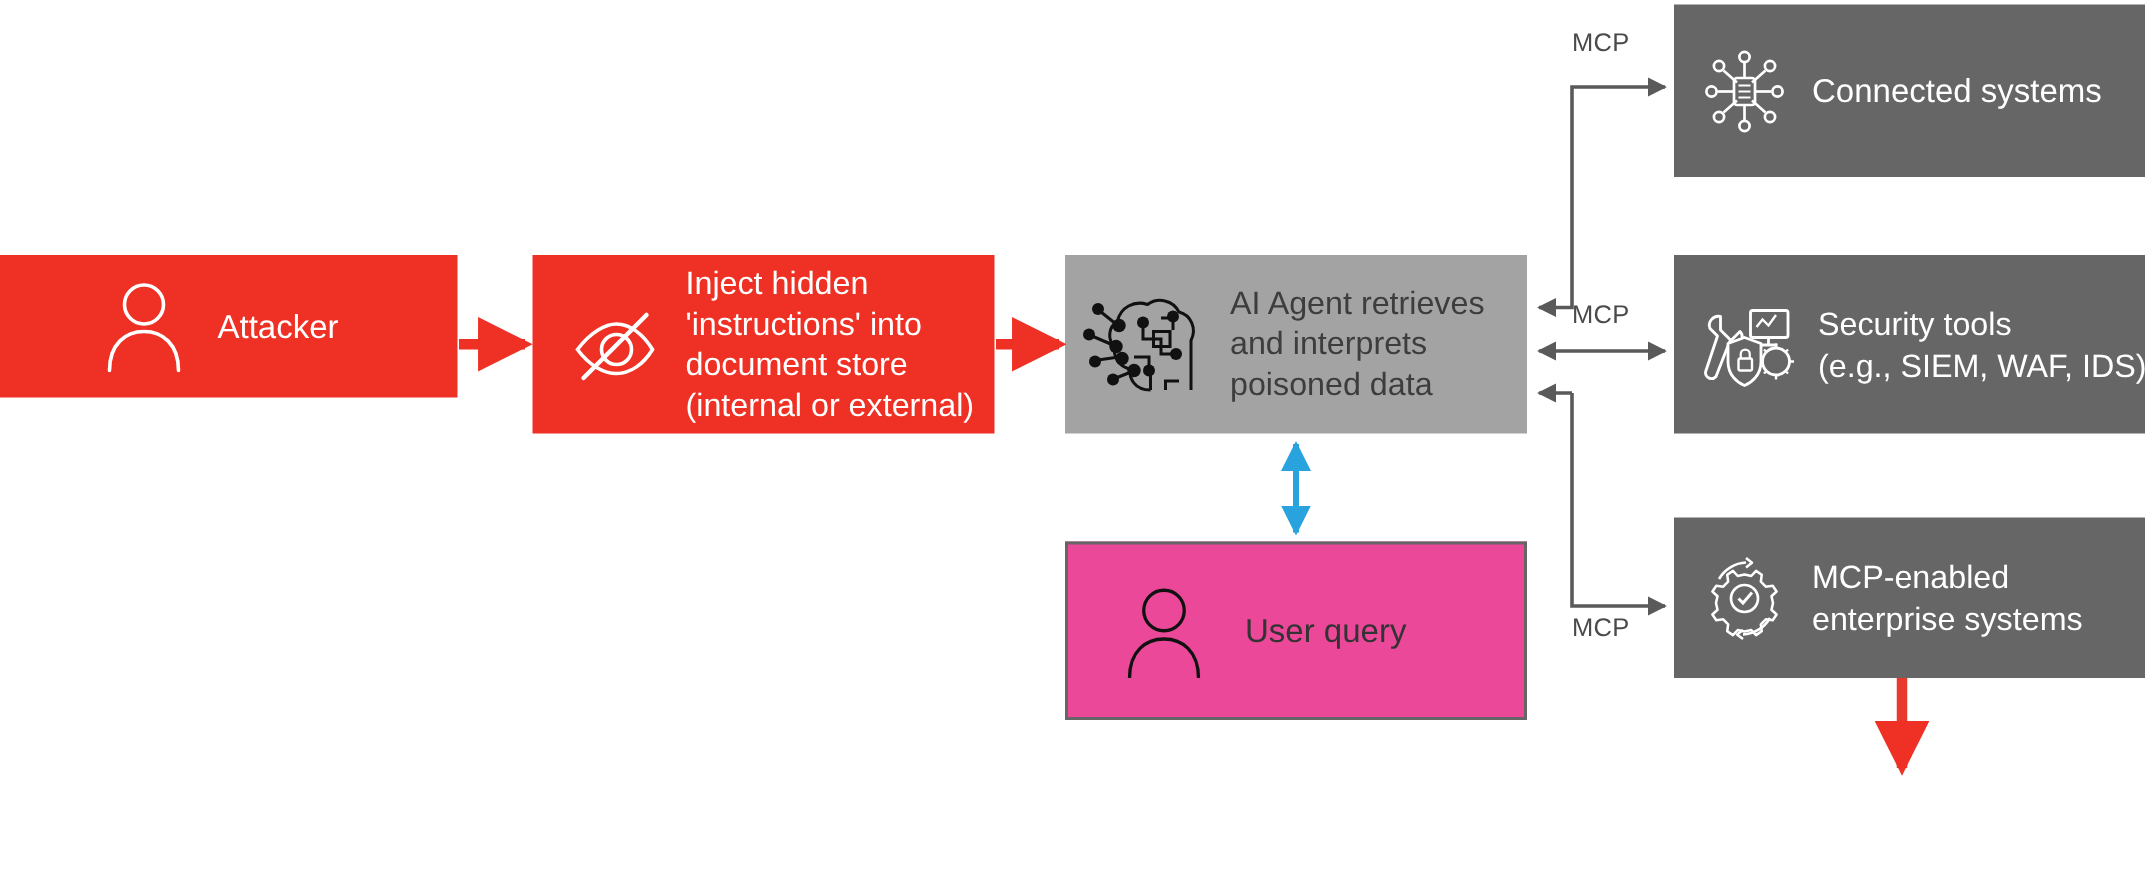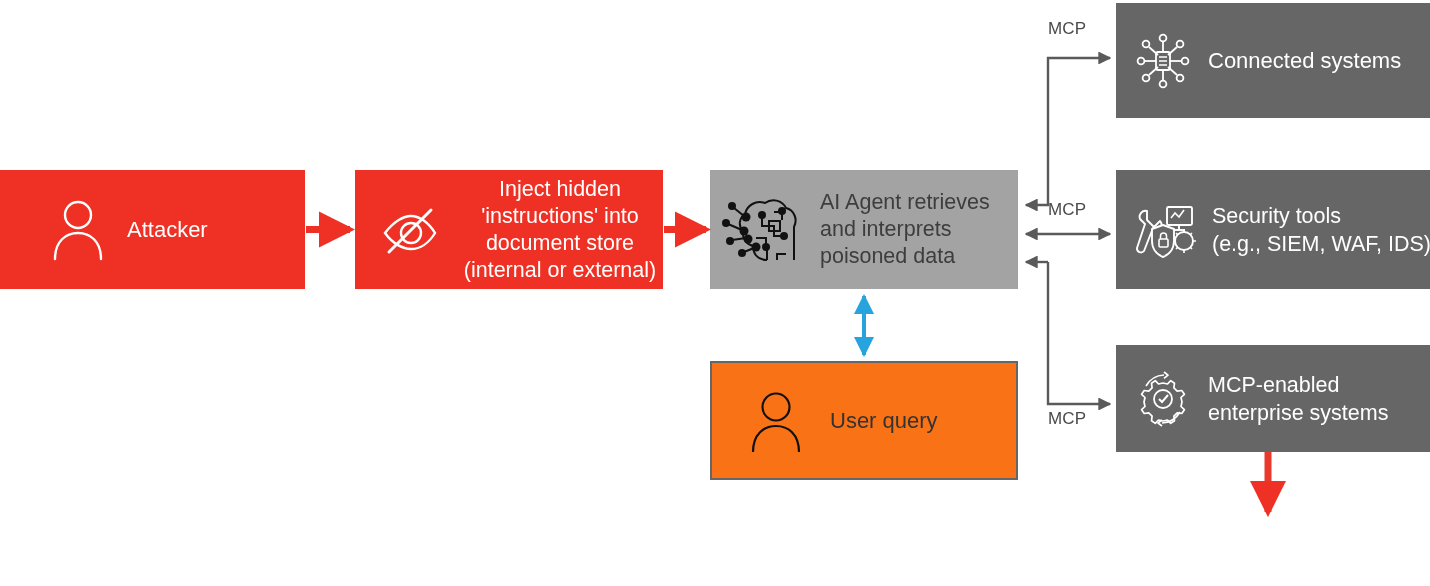--- a/index.html
+++ b/index.html
@@ -8,27 +8,27 @@
   .stage{position:absolute;left:0;top:0;width:1430px;height:586px;}
 
   .box{position:absolute;box-sizing:border-box;display:flex;align-items:center;}
   .box .ico{flex:0 0 auto;display:flex;align-items:center;justify-content:center;}
   .box .lbl{flex:1 1 auto;white-space:pre-line;}
 
   
   .red{background:#ee3124;color:#ffffff;}
   .blue{background:#a3a3a3;color:#3b3b3b;}
   .gray{background:#666666;color:#ffffff;}
-  .white{background:#f97316;color:#333333;border:2px solid #666666;}
-
-  #attacker-box{left:-1px;top:170px;width:306px;height:119px;padding-left:52px;}
+  .white{background:#ec4899;color:#333333;border:2px solid #666666;}
+
+  #attacker-box{left:-1px;top:170px;width:306px;height:95px;padding-left:70px;}
   #attacker-box .lbl{font-size:22px;line-height:26px;padding-left:22px;}
 
   #inject-box{left:355px;top:170px;width:308px;height:119px;padding-left:22px;}
-  #inject-box .lbl{font-size:21.5px;line-height:27px;padding-left:18px;text-align:center;}
+  #inject-box .lbl{font-size:21.5px;line-height:27px;padding-left:18px;}
 
   #agent-box{left:710px;top:170px;width:308px;height:119px;padding-left:12px;}
   #agent-box .lbl{font-size:21.5px;line-height:27px;padding-left:16px;color:#3d3d3d;}
 
   #userquery-box{left:710px;top:361px;width:308px;height:119px;padding-left:38px;}
   #userquery-box .lbl{font-size:22px;line-height:26px;padding-left:28px;color:#333;}
 
   #connected-box{left:1116px;top:3px;width:316px;height:115px;padding-left:18px;}
   #connected-box .lbl{font-size:22px;line-height:28px;padding-left:16px;}
 

